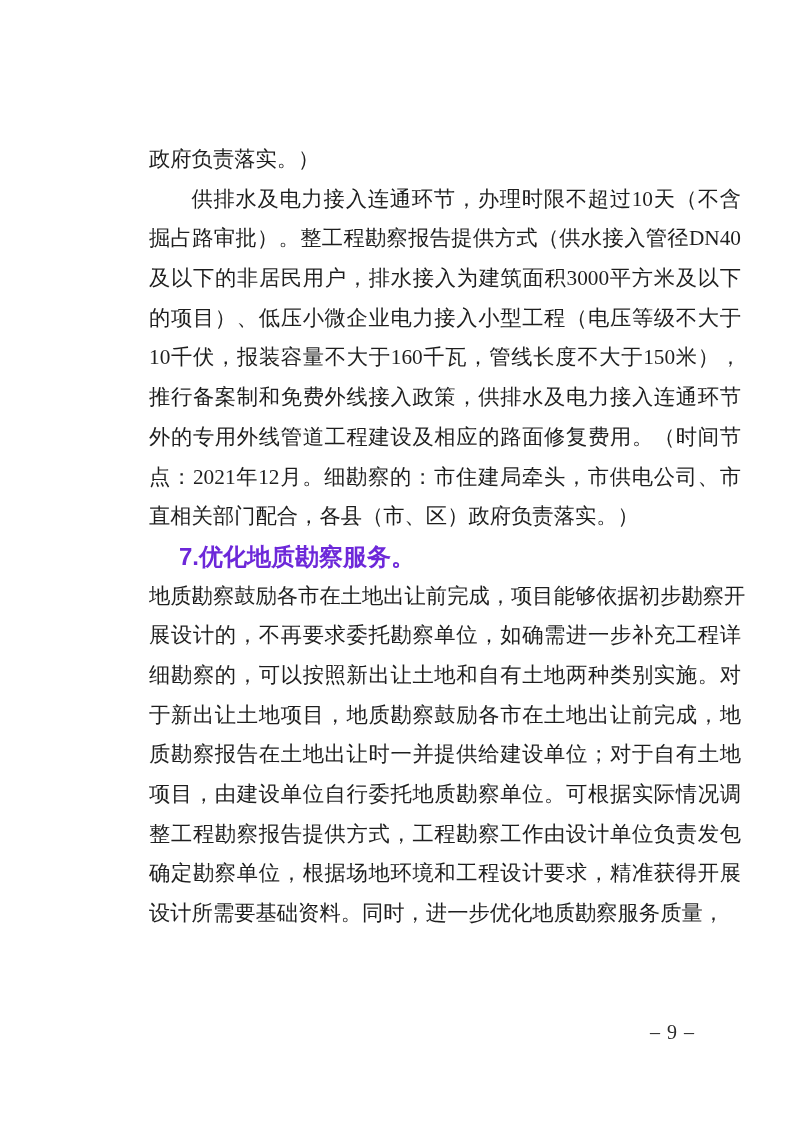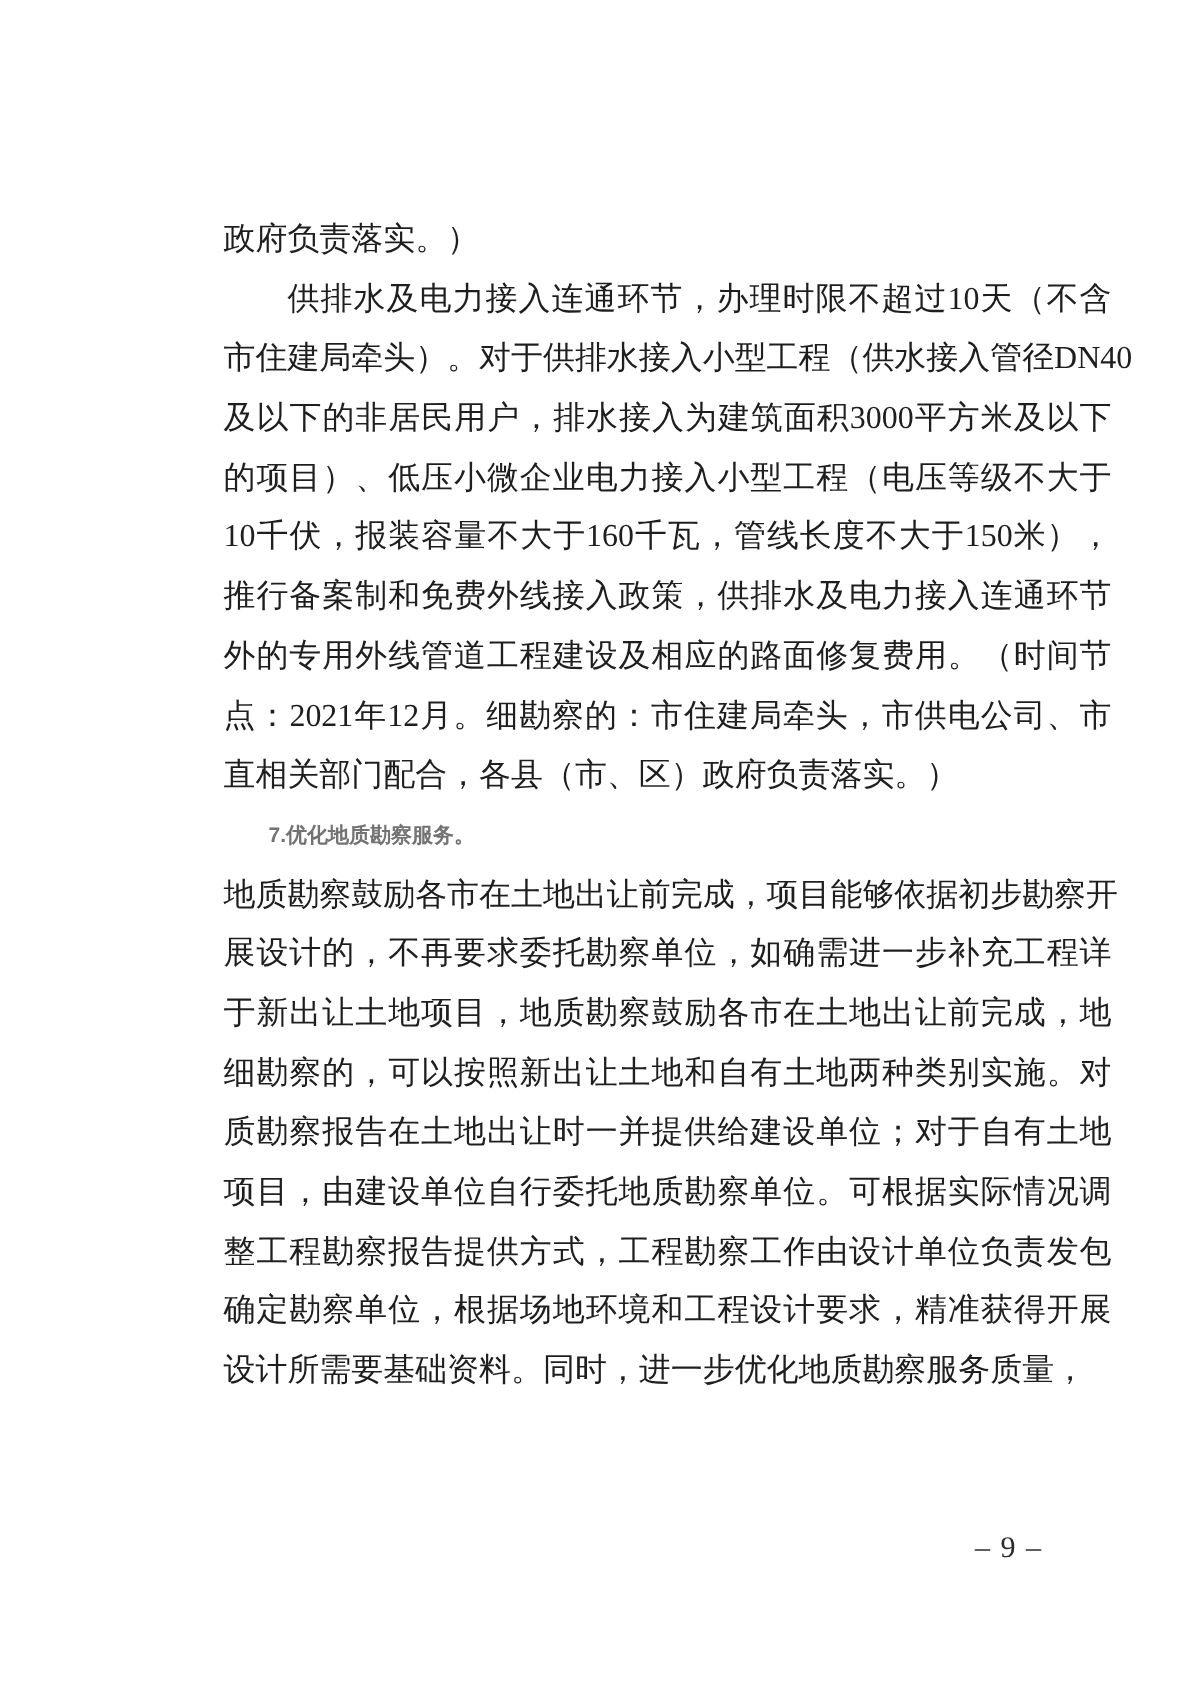--- a/index.html
+++ b/index.html
@@ -33,23 +33,23 @@
     text-align-last: justify;
     text-justify: inter-character;
     white-space: nowrap;
   }
   .ln.start { text-indent: 2em; }
   .ln.end   { text-align-last: left; }
   .ln.heading {
     text-align-last: left;
     text-indent: 30px;
     font-weight: 700;
-    font-size: 14px;
+    font-size: 24px;
     font-family: "Liberation Sans", "DejaVu Sans", sans-serif;
-    color: #737373;
+    color: #6d28d9;
   }
   .footer {
     position: absolute;
     left: 103px;
     top: 1022px;
     width: 592px;
     text-align: right;
     font-size: 20px;
     line-height: 20px;
     color: #2a2a2a;
@@ -57,33 +57,33 @@
   }
 </style>
 </head>
 <body>
 
 <div class="page">
 
   <main class="text-block">
     <p class="ln end">政府负责落实。）</p>
     <p class="ln start">供排水及电力接入连通环节，办理时限不超过10天（不含</p>
-    <p class="ln">市住建局牵头）。对于供排水接入小型工程（供水接入管径DN40</p>
+    <p class="ln">掘占路审批）。整工程勘察报告提供方式（供水接入管径DN40</p>
     <p class="ln">及以下的非居民用户，排水接入为建筑面积3000平方米及以下</p>
     <p class="ln">的项目）、低压小微企业电力接入小型工程（电压等级不大于</p>
     <p class="ln">10千伏，报装容量不大于160千瓦，管线长度不大于150米），</p>
     <p class="ln">推行备案制和免费外线接入政策，供排水及电力接入连通环节</p>
     <p class="ln">外的专用外线管道工程建设及相应的路面修复费用。（时间节</p>
     <p class="ln">点：2021年12月。细勘察的：市住建局牵头，市供电公司、市</p>
     <p class="ln end">直相关部门配合，各县（市、区）政府负责落实。）</p>
     <p class="ln heading">7.优化地质勘察服务。</p>
     <p class="ln">地质勘察鼓励各市在土地出让前完成，项目能够依据初步勘察开</p>
     <p class="ln">展设计的，不再要求委托勘察单位，如确需进一步补充工程详</p>
+    <p class="ln">细勘察的，可以按照新出让土地和自有土地两种类别实施。对</p>
     <p class="ln">于新出让土地项目，地质勘察鼓励各市在土地出让前完成，地</p>
-    <p class="ln">细勘察的，可以按照新出让土地和自有土地两种类别实施。对</p>
     <p class="ln">质勘察报告在土地出让时一并提供给建设单位；对于自有土地</p>
     <p class="ln">项目，由建设单位自行委托地质勘察单位。可根据实际情况调</p>
     <p class="ln">整工程勘察报告提供方式，工程勘察工作由设计单位负责发包</p>
     <p class="ln">确定勘察单位，根据场地环境和工程设计要求，精准获得开展</p>
     <p class="ln end">设计所需要基础资料。同时，进一步优化地质勘察服务质量，</p>
   </main>
 
   <div class="footer">
     <span>– 9 –</span>
   </div>

